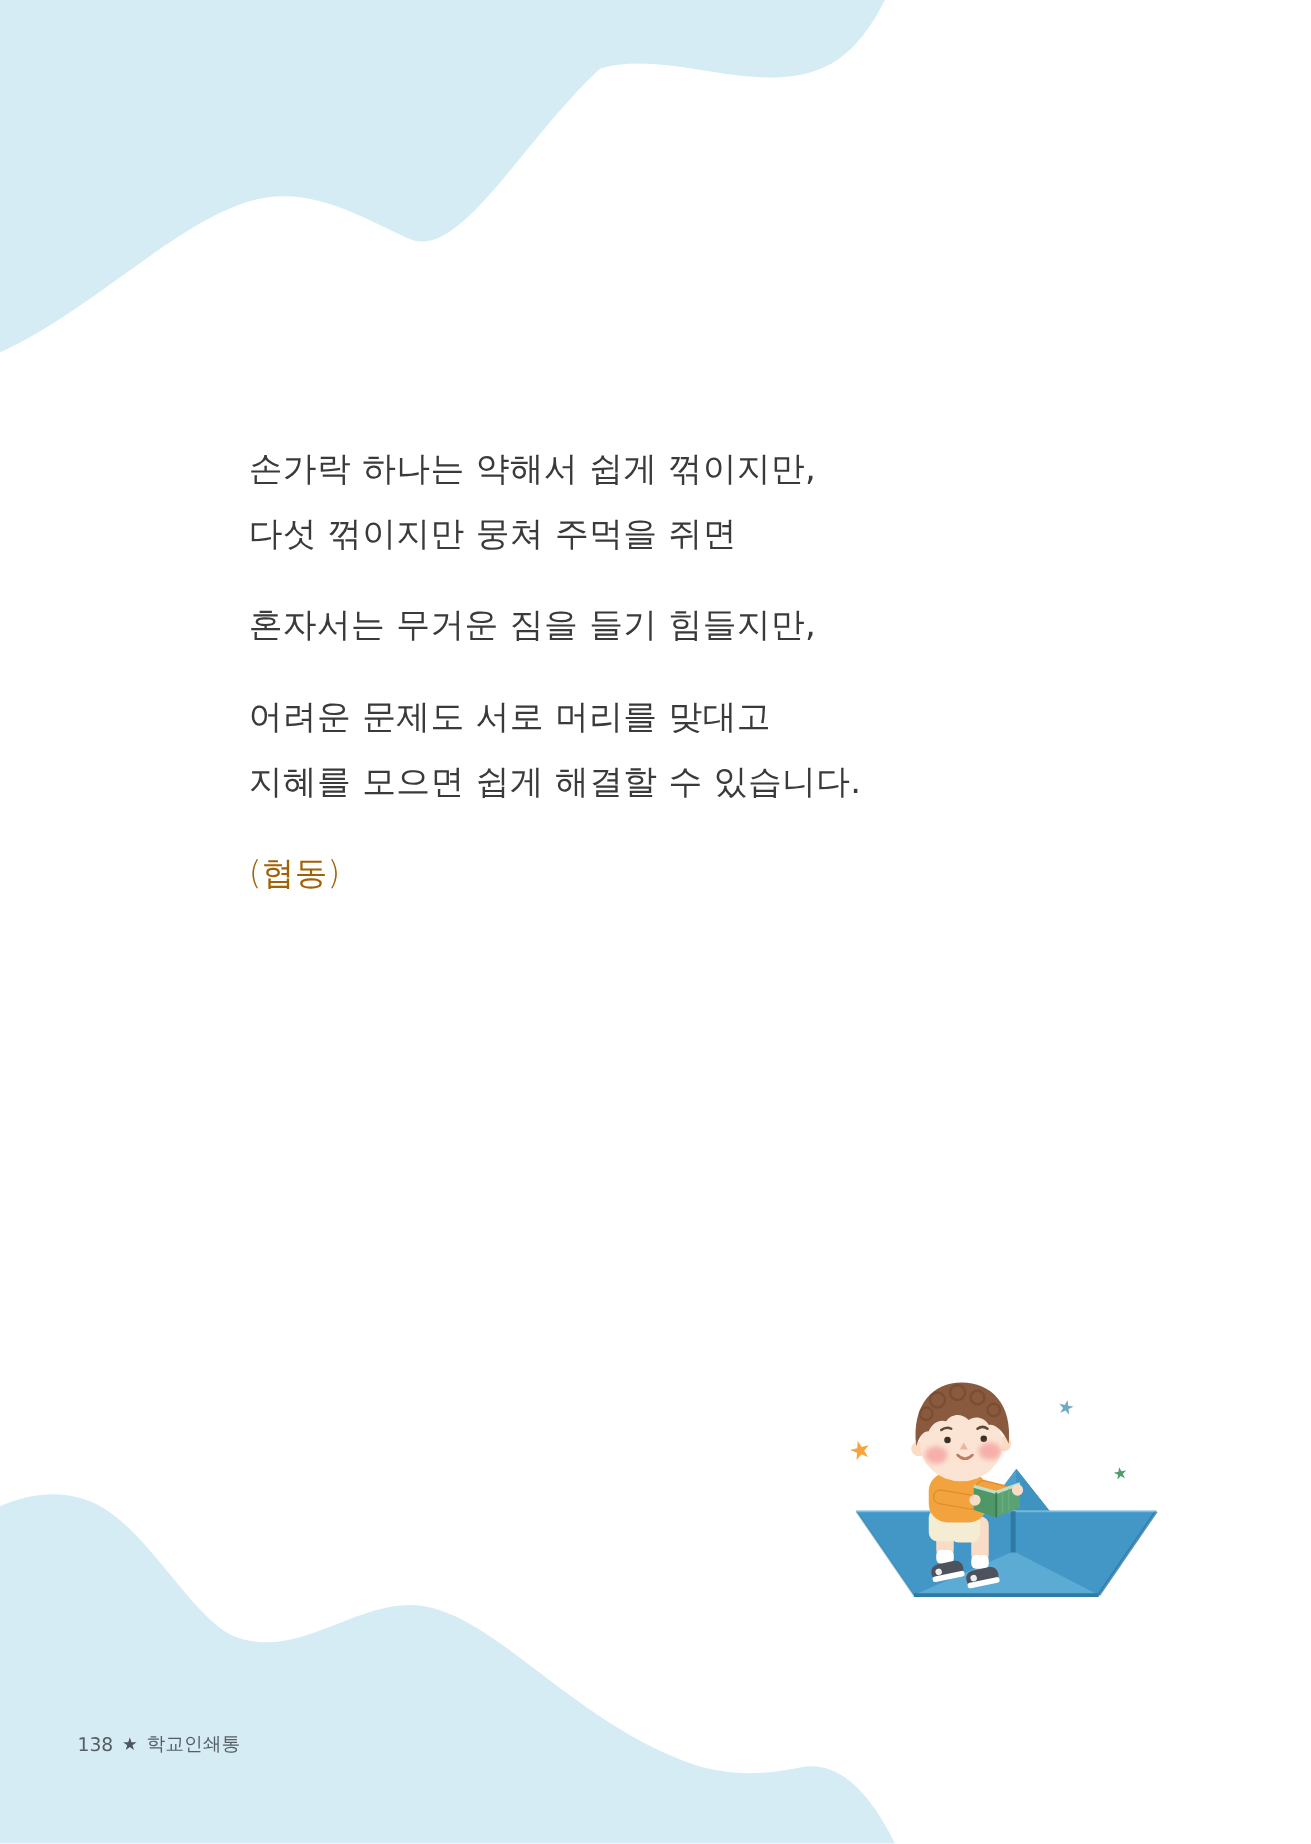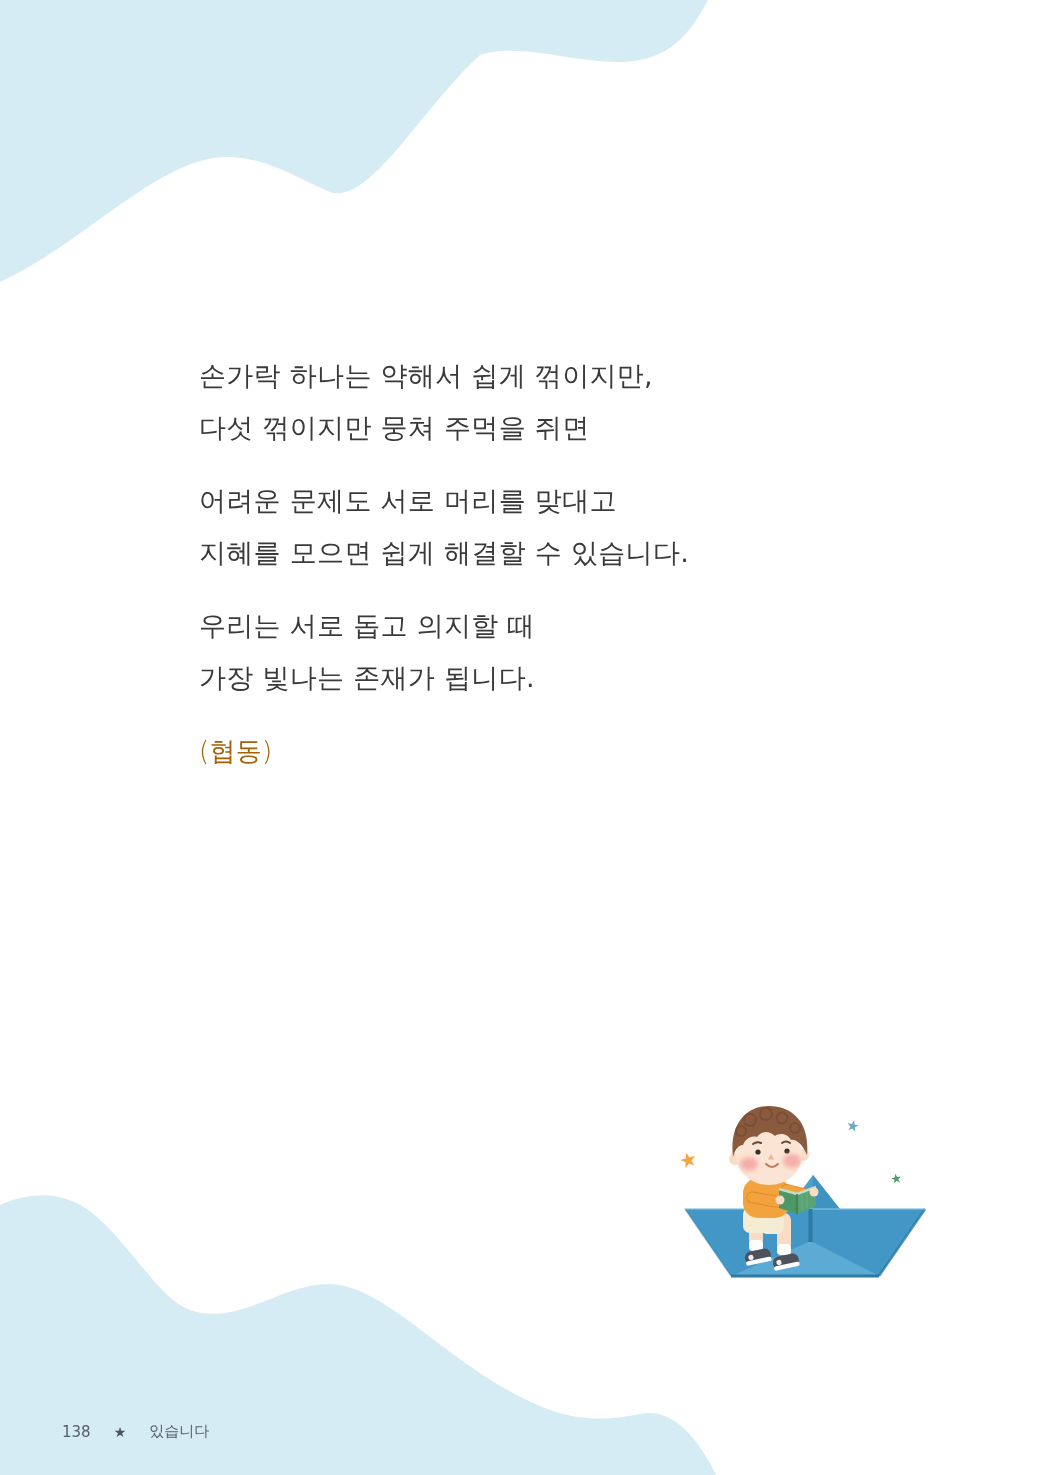--- a/index.html
+++ b/index.html
@@ -46,24 +46,23 @@
     width: 280px;
     height: 200px;
     margin: 0;
   }
   .footer {
     position: absolute;
     left: 62px;
     top: 1386px;
     display: flex;
     align-items: center;
-    gap: 23px;
+    gap: 7px;
     font-size: 15px;
     color: #565d64;
-    margin-top: 36px;
   }
   .footer .star { font-size: 14px; color: #4d545b; line-height: 1; }
 </style>
 </head>
 <body>
 
 <div class="page">
 
   <svg class="bg-blobs" viewBox="0 0 1049 1475" width="1049" height="1475" aria-hidden="true">
     <path d="M 0 282
@@ -82,28 +81,25 @@
              C 675 1407, 700 1442, 716 1475
              L 0 1475 Z" fill="#d5ecf4"></path>
   </svg>
 
   <main class="poem">
     <div class="stanza">
       <p>손가락 하나는 약해서 쉽게 꺾이지만,</p>
       <p>다섯 꺾이지만 뭉쳐 주먹을 쥐면</p>
     </div>
     <div class="stanza">
+      <p>혼자서는 무거운 짐을 들기 힘들지만,</p>
     </div>
     <div class="stanza">
       <p>어려운 문제도 서로 머리를 맞대고</p>
       <p>지혜를 모으면 쉽게 해결할 수 있습니다.</p>
-    </div>
-    <div class="stanza">
-      <p>우리는 서로 돕고 의지할 때</p>
-      <p>가장 빛나는 존재가 됩니다.</p>
     </div>
     <p class="caption">(협동)</p>
   </main>
 
   <figure class="illustration">
     <svg viewBox="0 0 280 200" width="280" height="200" aria-hidden="true">
       <defs>
         <filter id="soft" x="-60%" y="-60%" width="220%" height="220%">
           <feGaussianBlur stdDeviation="2.2"></feGaussianBlur>
         </filter>
@@ -193,16 +189,16 @@
         <path d="M 101 71 q 6 6 12 0" stroke="#c27a5e" stroke-width="2" fill="none" stroke-linecap="round"></path>
         <ellipse cx="84" cy="71" rx="9" ry="7" opacity="0.8" filter="url(#soft)" fill="#f5a2a0"></ellipse>
         <ellipse cx="127" cy="68" rx="9" ry="7" opacity="0.8" filter="url(#soft)" fill="#f5a2a0"></ellipse>
       </g>
     </svg>
   </figure>
 
   <footer class="footer">
     <span>138</span>
     <span class="star">★</span>
-    <span>있습니다</span>
+    <span>학교인쇄통</span>
   </footer>
 
 </div>
 
 </body></html>

